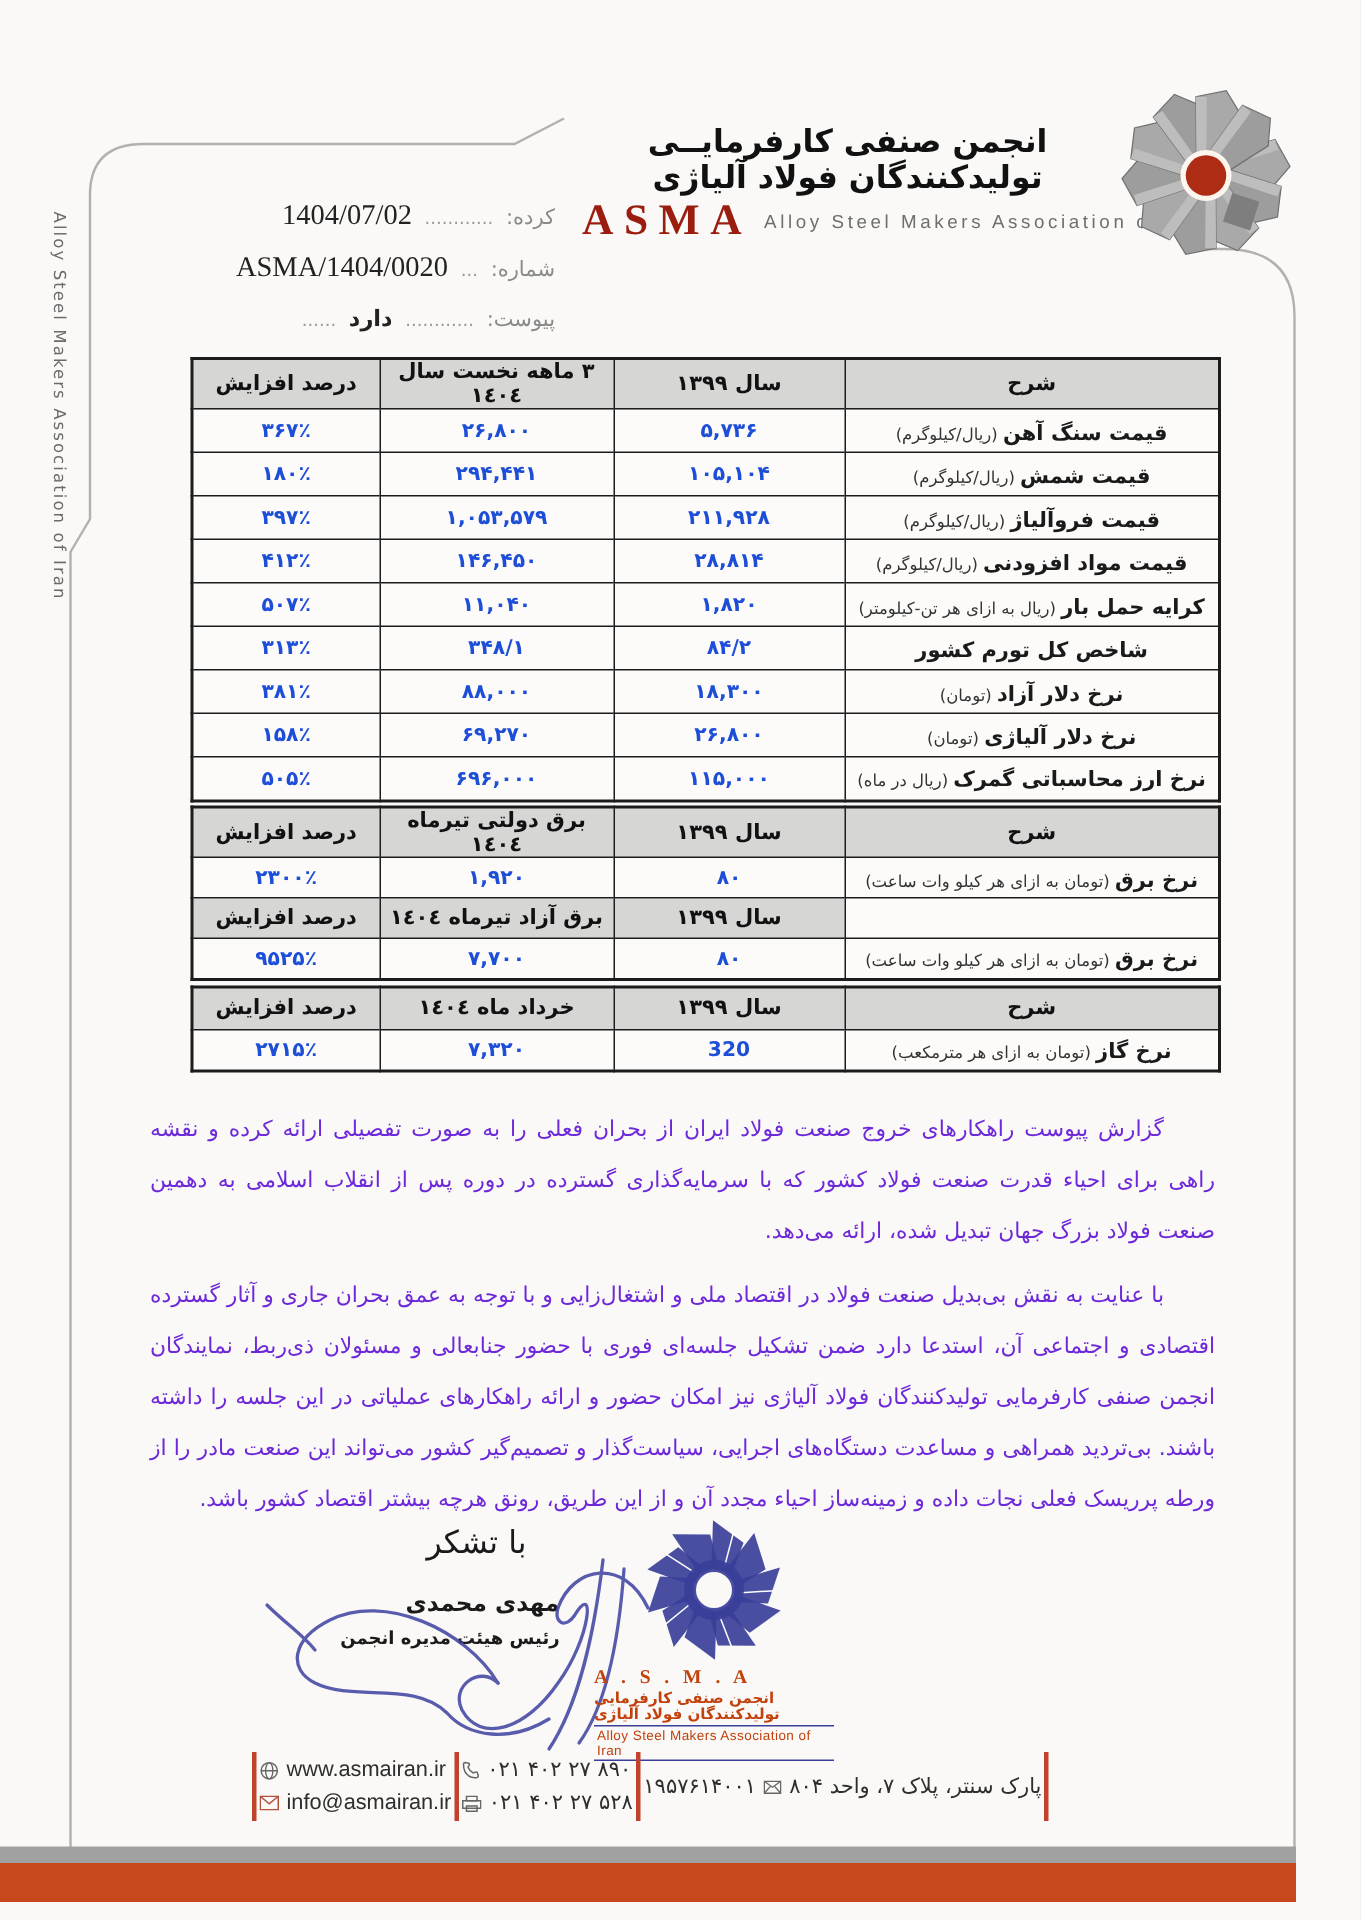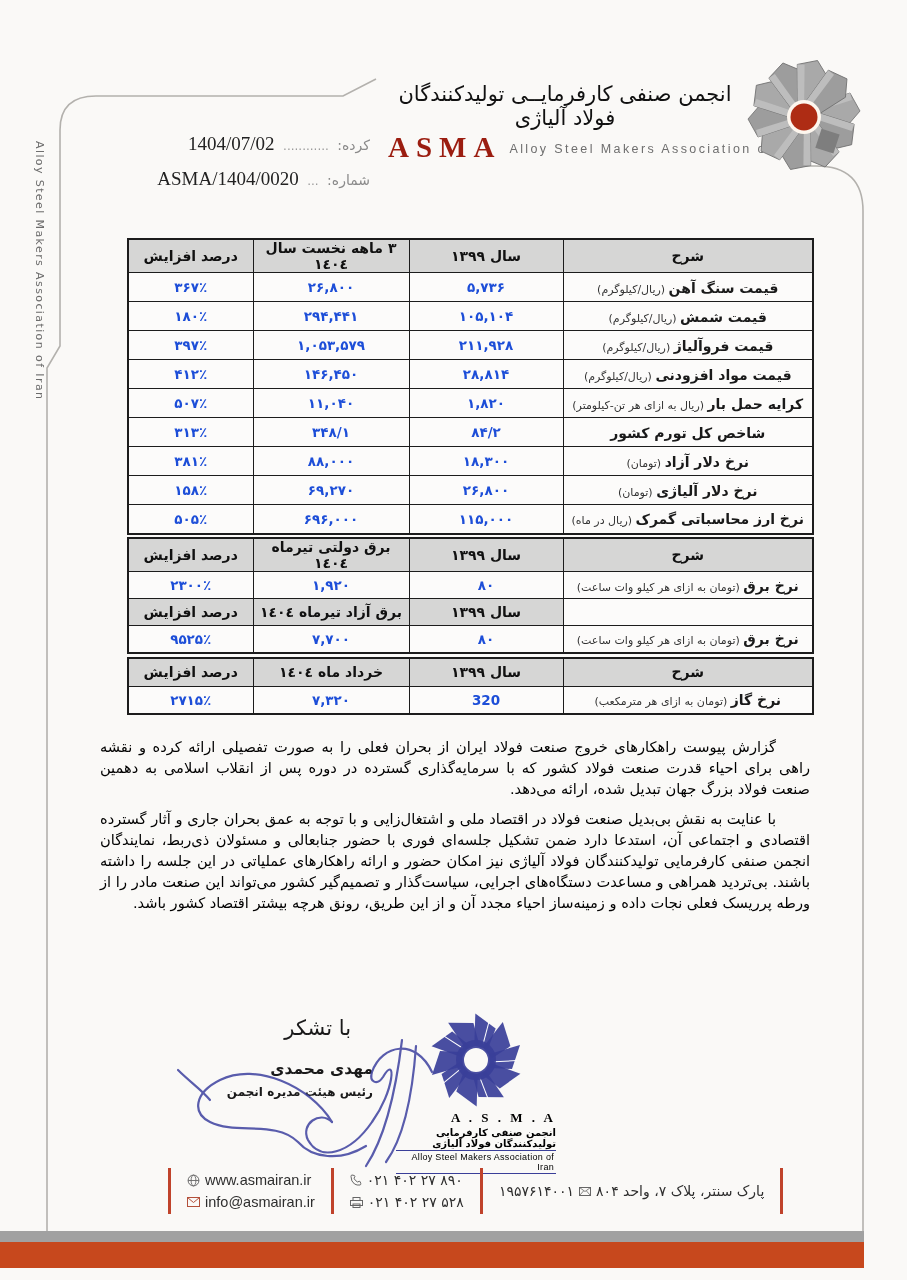--- a/index.html
+++ b/index.html
@@ -14,21 +14,21 @@
   
   .sidebar-text{
     position:absolute;left:46px;top:141px;width:206px;
     transform:rotate(90deg);transform-origin:left top;
     font-size:11px;letter-spacing:1.4px;color:#6b6b6b;white-space:nowrap;
   }
   
   .org-title-fa{
     position:absolute;right:152px;top:82px;width:380px;
     direction:rtl;text-align:center;
-    font-size:21px;font-weight:normal;color:#111;
+    font-size:21px;font-weight:bold;color:#111;
   }
   .asma-row{position:absolute;left:388px;top:131px;width:380px;white-space:nowrap;}
   .asma-abbr{
     font-family:"Liberation Serif",serif;font-size:29px;letter-spacing:7px;
     color:#9b1d10;font-weight:bold;
   }
   .org-title-en{
     font-size:12.5px;letter-spacing:2.4px;color:#6e6e6e;margin-left:8px;
     font-family:"Liberation Sans",sans-serif;position:relative;top:-4px;
   }
@@ -59,38 +59,38 @@
   table.tbl td.desc .unit{font-size:11px;color:#333;font-weight:normal;}
   #table-0 tr{height:29px;}
   #table-1 tr{height:27px;}
   #table-2 tr{height:28px;}
   #table-0{top:238px;}
   #table-1{top:537px;}
   #table-2{top:657px;}
   
   .letter-body{
     position:absolute;left:100px;top:736px;width:710px;direction:rtl;
-    text-align:justify;font-size:14.6px;line-height:21px;color:#000000;
+    text-align:justify;font-size:14.6px;line-height:34px;color:#6d28d9;
   }
   .letter-body p{margin:0 0 9px 0;text-indent:34px;}
   
   .sig-block{position:absolute;right:534px;top:1016px;direction:rtl;text-align:right;white-space:nowrap;}
   .sig-thanks{font-weight:normal;font-size:21px;margin-right:22px;margin-bottom:20px;}
   .sig-name{font-weight:bold;font-size:15.5px;margin-bottom:7px;}
   .sig-title{font-weight:bold;font-size:12px;}
   .sig-scribble{position:absolute;left:150px;top:1010px;}
   
-  .stamp{position:absolute;left:396px;top:1012px;width:160px;text-align:right;color:#000000;}
+  .stamp{position:absolute;left:396px;top:1012px;width:160px;text-align:left;color:#c2410c;}
   .stamp-abbr{font-size:13px;font-weight:bold;letter-spacing:3px;font-family:"Liberation Serif",serif;margin-top:2px;}
   .stamp-fa{font-size:10px;font-weight:bold;direction:rtl;margin-top:1px;}
   .stamp-en{font-size:9px;letter-spacing:.3px;border-top:1px solid #3a3f99;border-bottom:1px solid #3a3f99;display:inline-block;padding:1px 2px;margin-top:1px;font-family:"Liberation Sans",sans-serif;}
   
   .footer{
     position:absolute;left:138px;top:1164px;height:54px;
-    display:flex;align-items:center;gap:16px;padding-left:30px;
+    display:flex;align-items:center;gap:2px;padding-left:30px;
   }
   .f-div{width:3px;height:46px;background:#c0432b;}
   .f-col{display:flex;flex-direction:column;justify-content:center;gap:6px;}
   .f-line{display:flex;align-items:center;gap:5px;font-size:14px;color:#2e2e2e;white-space:nowrap;}
   .f-en{font-family:"Liberation Sans",sans-serif;font-size:14.5px;}
   .f-num{font-size:14px;}
   .f-addr{direction:rtl;text-align:right;font-size:13.5px;}
   .f-icon{flex:0 0 auto;}
   
   .bar-gray{position:absolute;left:0;top:1231px;width:864px;height:11px;background:#a1a1a1;}
@@ -163,20 +163,26 @@
 
   <div class="meta-row" style="top:133px">
     <span class="meta-label">کرده:</span>
     <span class="meta-dots">............</span>
     <span class="meta-value">1404/07/02</span>
   </div>
   <div class="meta-row" style="top:168px">
     <span class="meta-label">شماره:</span>
     <span class="meta-dots">...</span>
     <span class="meta-value">ASMA/1404/0020</span>
+  </div>
+  <div class="meta-row" style="top:203px">
+    <span class="meta-label">پیوست:</span>
+    <span class="meta-dots">............</span>
+    <span class="meta-attach">دارد</span>
+    <span class="meta-dots">......</span>
   </div>
 
   <table class="tbl" id="table-0">
     <colgroup>
         <col style="width:250px">
         <col style="width:154px">
         <col style="width:156px">
         <col style="width:125px">
       </colgroup>
     <tbody>

